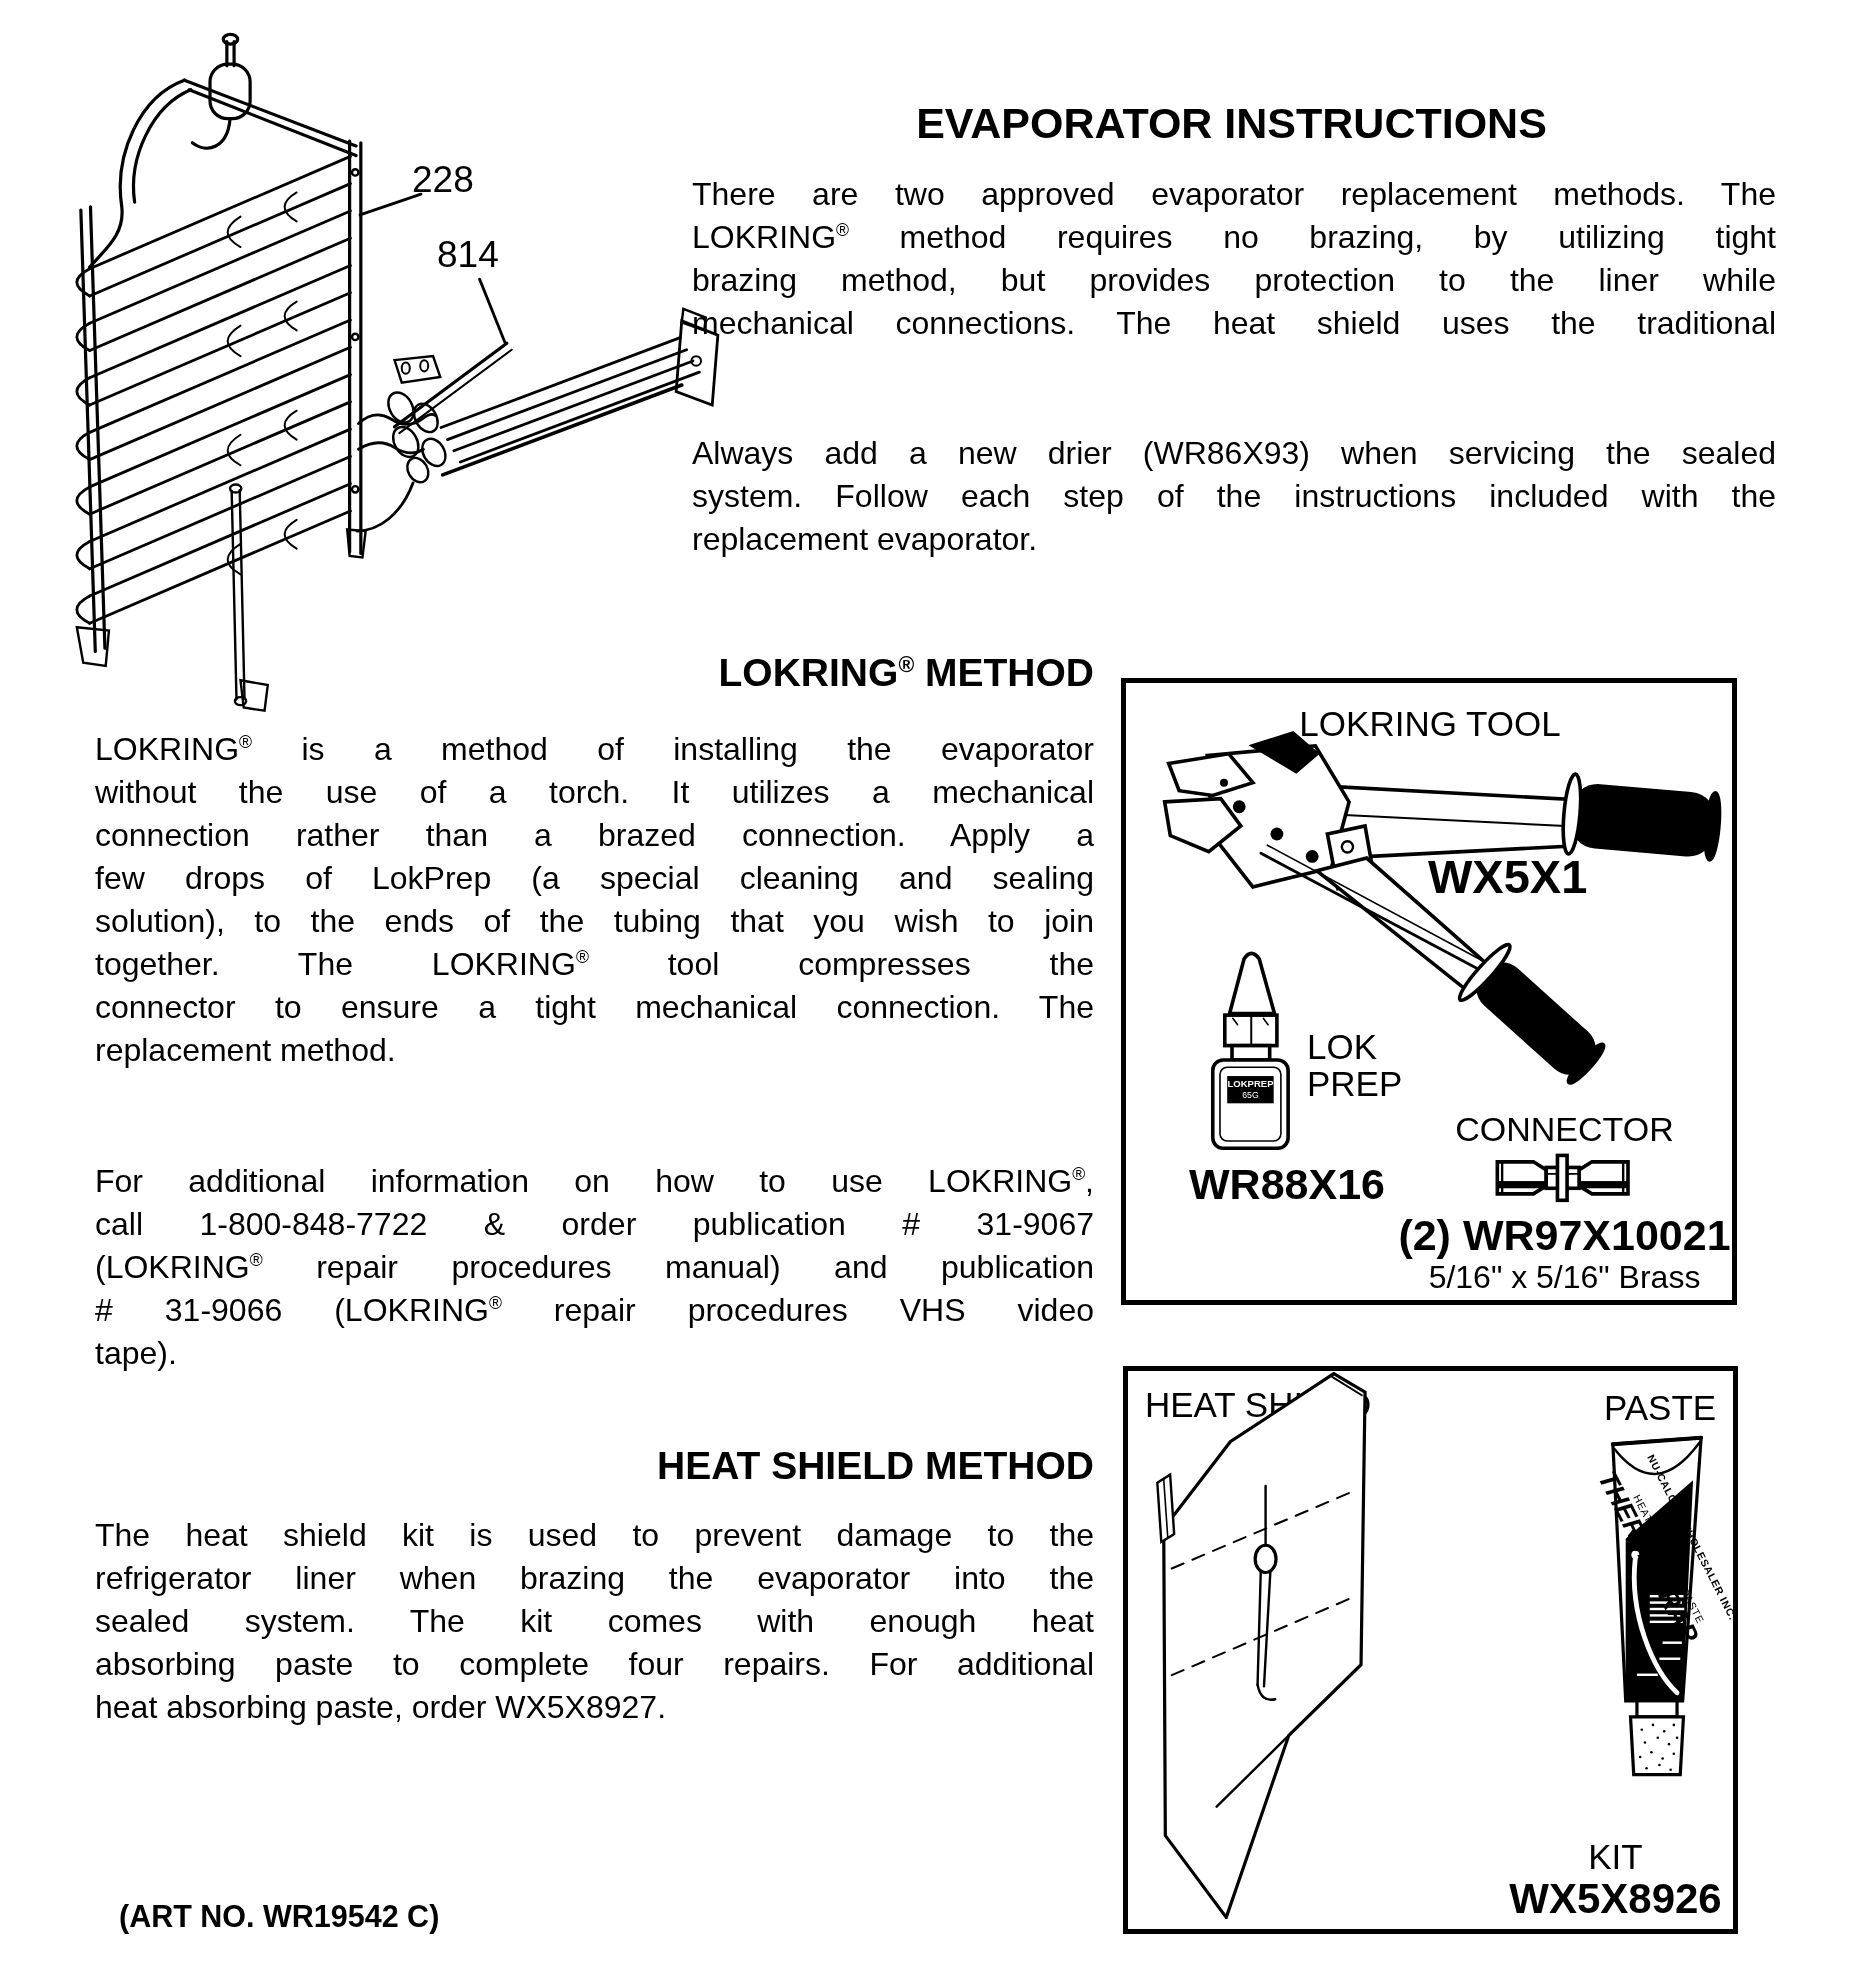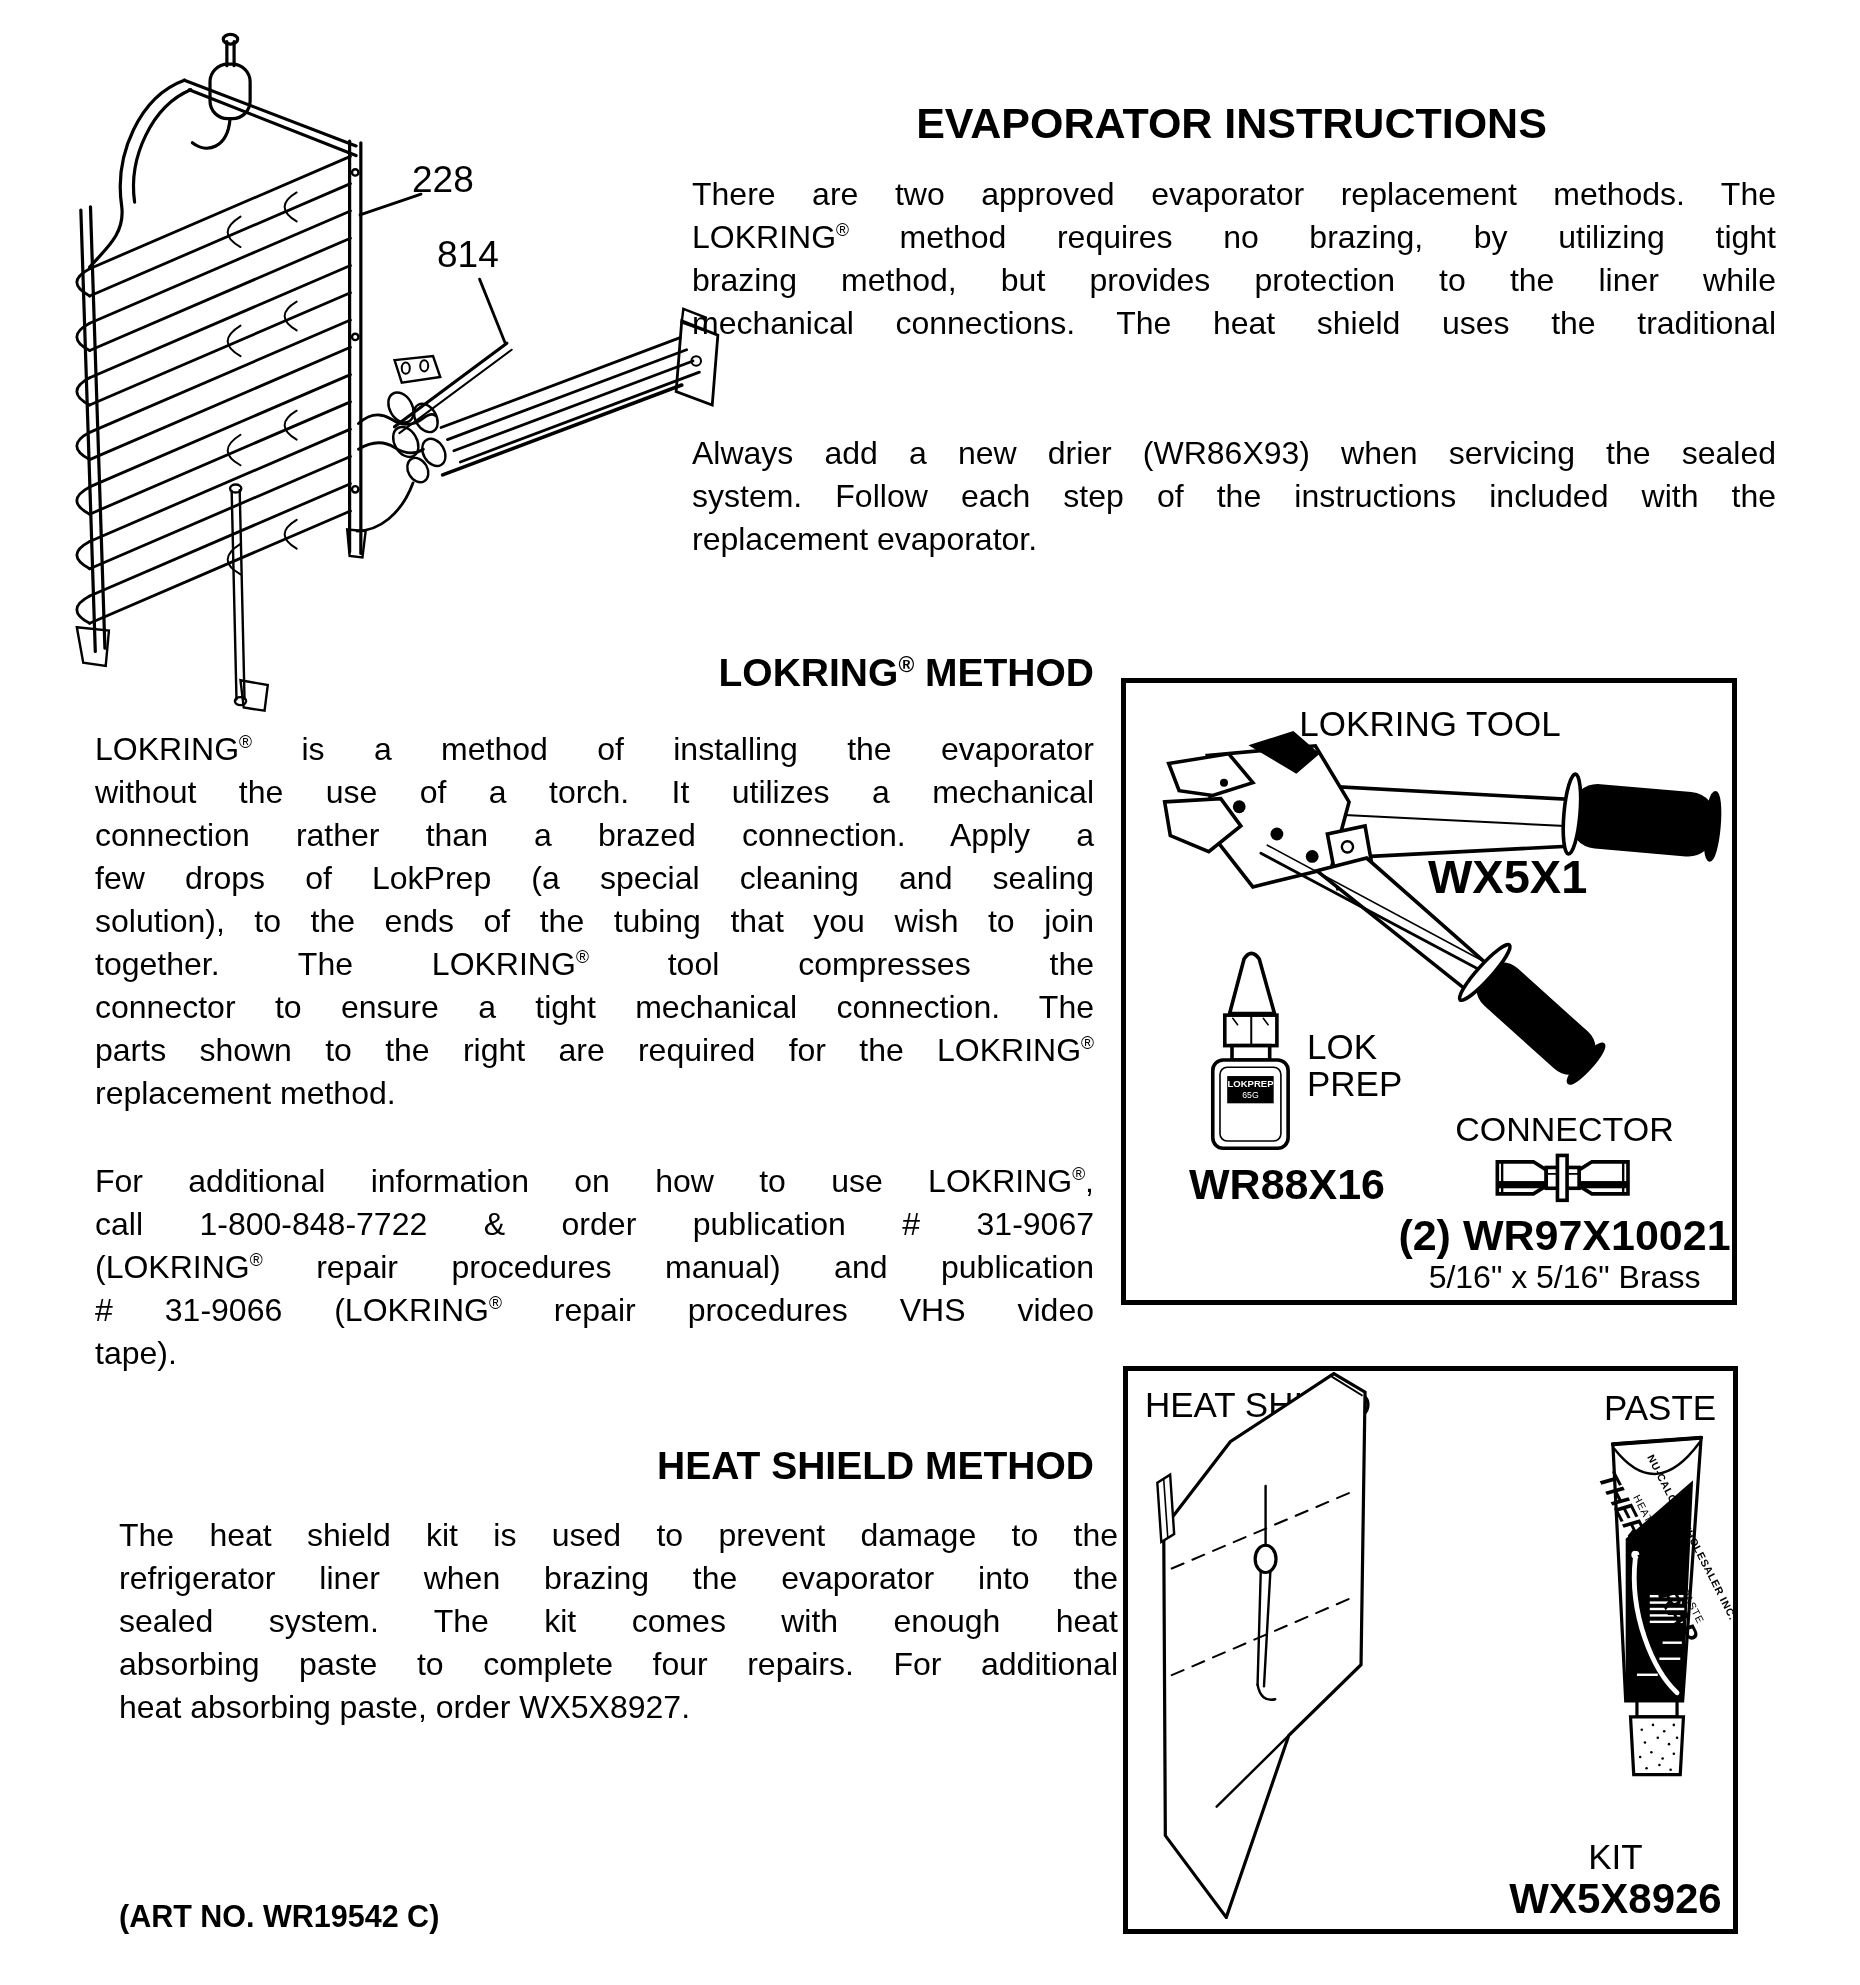--- a/index.html
+++ b/index.html
@@ -170,33 +170,32 @@
   <div class="abs h2" style="left:95px;top:651px;width:999px;">LOKRING<sup>®</sup> METHOD</div>
 
   <div class="para" style="left:95px;top:728px;width:999px;">
       <div class="jline">LOKRING<sup>®</sup> is a method of installing the evaporator</div>
       <div class="jline">without the use of a torch. It utilizes a mechanical</div>
       <div class="jline">connection rather than a brazed connection. Apply a</div>
       <div class="jline">few drops of LokPrep (a special cleaning and sealing</div>
       <div class="jline">solution), to the ends of the tubing that you wish to join</div>
       <div class="jline">together. The LOKRING<sup>®</sup> tool compresses the</div>
       <div class="jline">connector to ensure a tight mechanical connection. The</div>
-      <div class="jline">parts shown to the right are required for the LOKRING<sup>®</sup></div>
       <div class="jline last">replacement method.</div>
     </div>
   <div class="para" style="left:95px;top:1160px;width:999px;">
       <div class="jline">For additional information on how to use LOKRING<sup>®</sup>,</div>
       <div class="jline">call 1-800-848-7722 &amp; order publication # 31-9067</div>
       <div class="jline">(LOKRING<sup>®</sup> repair procedures manual) and publication</div>
       <div class="jline"># 31-9066 (LOKRING<sup>®</sup> repair procedures VHS video</div>
       <div class="jline last">tape).</div>
     </div>
 
   <div class="abs h2" style="left:95px;top:1444px;width:999px;">HEAT SHIELD METHOD</div>
-  <div class="para" style="left:95px;top:1514px;width:999px;margin-left:24px;">
+  <div class="para" style="left:95px;top:1514px;width:999px;">
       <div class="jline">The heat shield kit is used to prevent damage to the</div>
       <div class="jline">refrigerator liner when brazing the evaporator into the</div>
       <div class="jline">sealed system. The kit comes with enough heat</div>
       <div class="jline">absorbing paste to complete four repairs. For additional</div>
       <div class="jline last">heat absorbing paste, order WX5X8927.</div>
     </div>
 
   <div class="abs artno" style="left:119px;top:1899px;">(ART NO. WR19542 C)</div>
 
   <div class="boxframe" style="left:1121px;top:678px;width:606px;height:617px;"></div>

